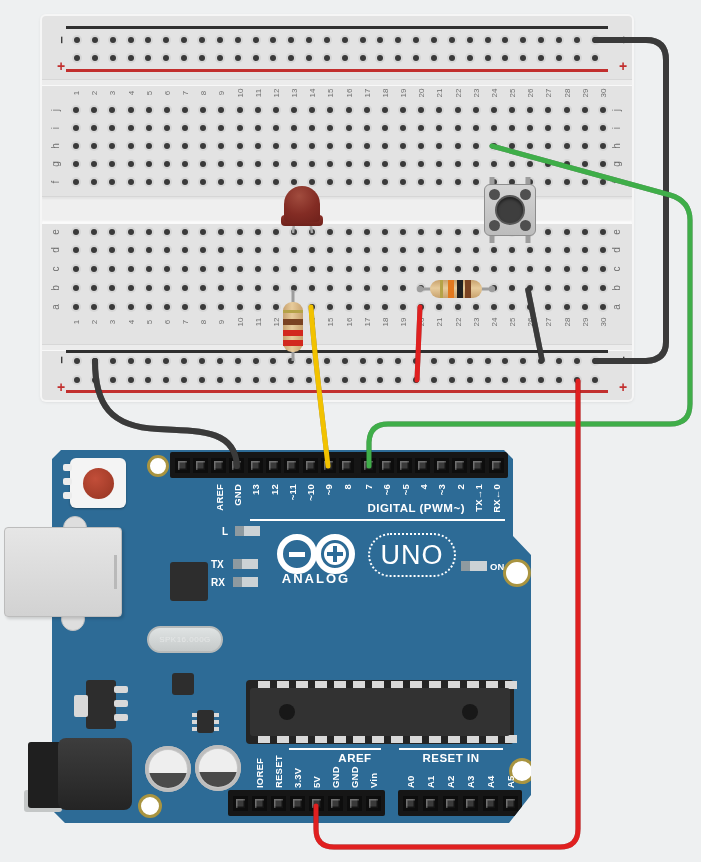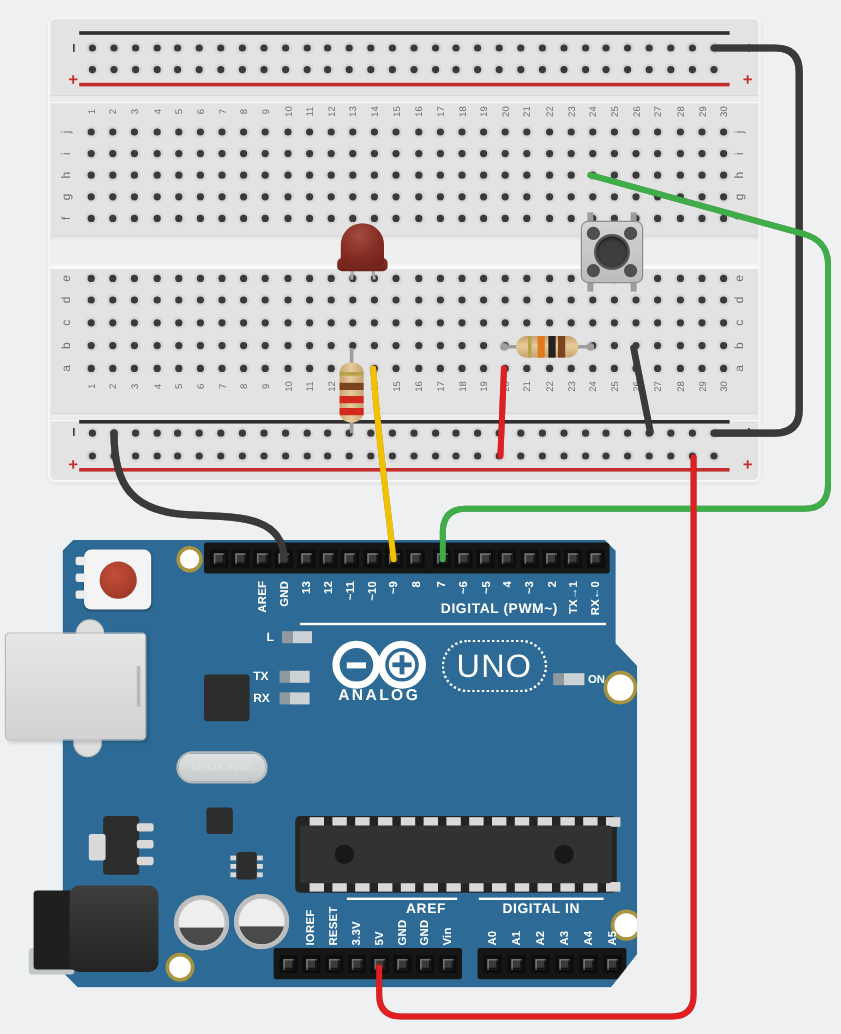--- a/index.html
+++ b/index.html
@@ -754,21 +754,21 @@
         <div class="stub" style="left: 453px; top: 231px; width: 12px; height: 8px;"></div>
         <div class="stub" style="left: 453px; top: 285px; width: 12px; height: 8px;"></div>
       </div>
     <div class="chip" style="left:198px;top:238px;width:260px;height:48px;background:#323232;"></div>
     <div style="position:absolute;left:227px;top:254px;width:16px;height:16px;border-radius:50%;background:#181818;"></div>
     <div style="position:absolute;left:410px;top:254px;width:16px;height:16px;border-radius:50%;background:#181818;"></div>
 
     <div class="silkline" style="left:237px;top:298px;width:92px;"></div>
     <div class="silk" style="left:253px;top:302px;width:100px;text-align:center;font-size:11.5px;letter-spacing:.5px;">AREF</div>
     <div class="silkline" style="left:347px;top:298px;width:104px;"></div>
-    <div class="silk" style="left:347px;top:302px;width:104px;text-align:center;font-size:11.5px;letter-spacing:.5px;">DIGITAL IN</div>
+    <div class="silk" style="left:347px;top:302px;width:104px;text-align:center;font-size:11.5px;letter-spacing:.5px;">RESET IN</div>
   <div class="header" style="left: 118px; top: 2px; width: 188.7px;">
         <div class="socket" style="left: 4.5px;"></div>
         <div class="socket" style="left: 22.8px;"></div>
         <div class="socket" style="left: 41.1px;"></div>
         <div class="socket" style="left: 59.4px;"></div>
         <div class="socket" style="left: 77.7px;"></div>
         <div class="socket" style="left: 96px;"></div>
         <div class="socket" style="left: 114.3px;"></div>
         <div class="socket" style="left: 132.6px;"></div>
         <div class="socket" style="left: 150.9px;"></div>

